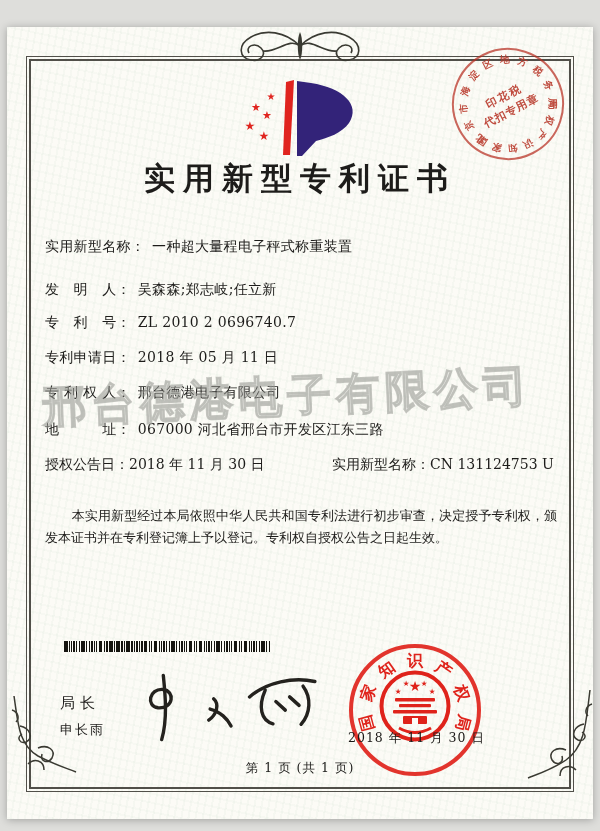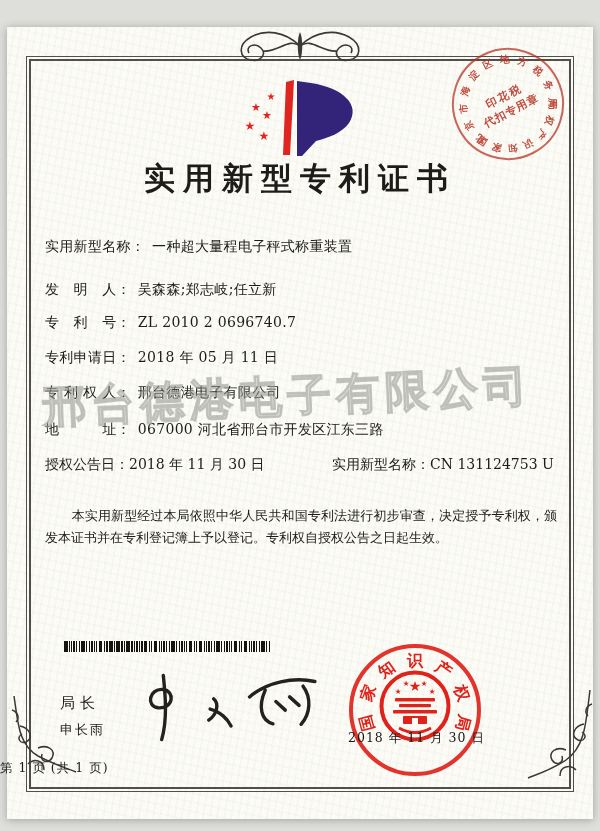--- a/index.html
+++ b/index.html
@@ -45,21 +45,21 @@
   .ts-border{position:absolute;inset:0;border:2.5px solid rgba(183,45,33,.8);border-radius:50%;}
   .ts-ring{font-size:9.5px;font-weight:700;}
   .ts-line1{position:absolute;left:0;right:0;top:40px;text-align:center;font-size:11px;
             font-weight:700;letter-spacing:2px;}
   .ts-line2{position:absolute;left:0;right:0;top:56px;text-align:center;font-size:11px;
             font-weight:700;letter-spacing:1px;}
   .watermark{position:absolute;left:42px;top:366px;width:552px;font-size:44px;letter-spacing:5px;
     white-space:nowrap;transform:rotate(-2.5deg);font-weight:700;
     color:rgba(172,174,168,.22);-webkit-text-stroke:1.2px rgba(148,150,144,.5);
     z-index:5;pointer-events:none;}
-  .footer{position:absolute;left:0;right:0;top:760px;font-size:12.5px;
+  .footer{position:absolute;left:0;right:0;top:760px;text-align:center;font-size:12.5px;
           letter-spacing:1px;}
 </style>
 </head>
 <body>
 
 <div class="photo">
 
   <div class="paper"></div>
   <div class="frame"></div>
 

